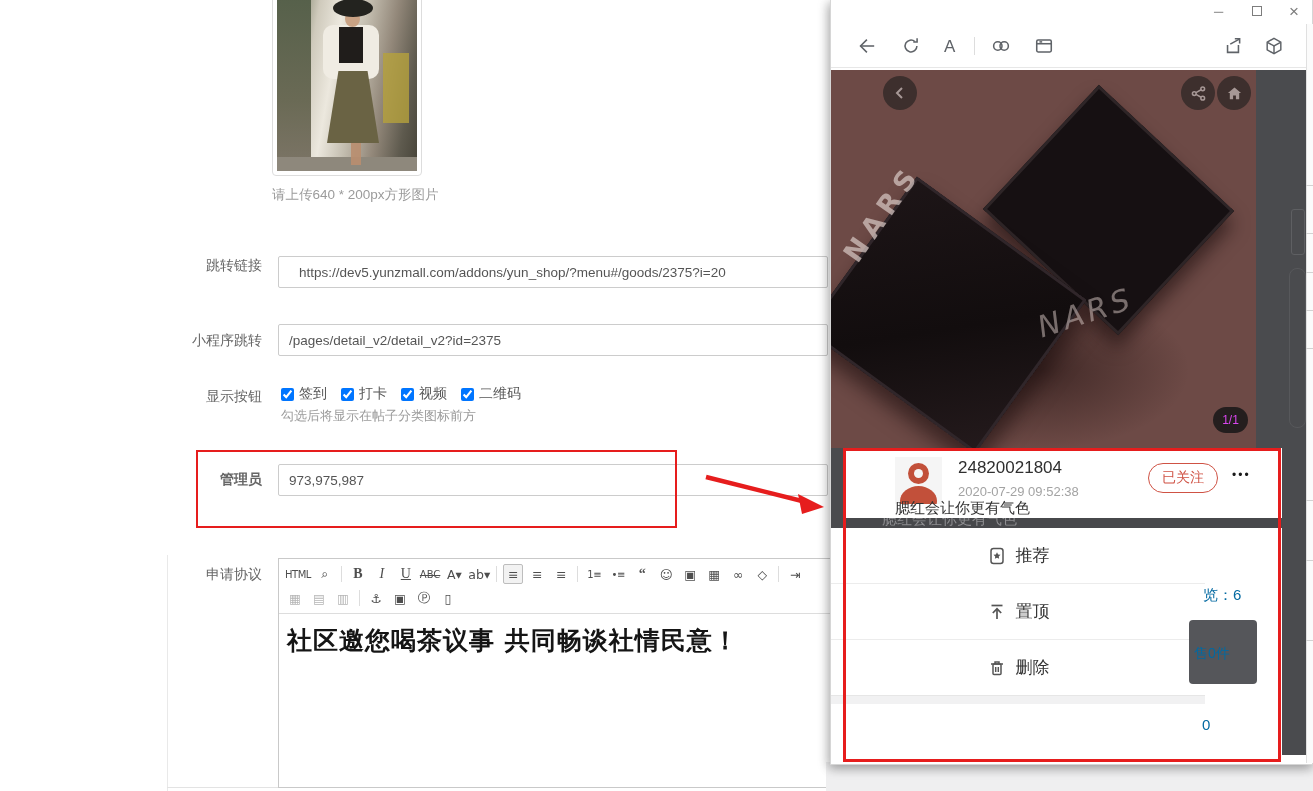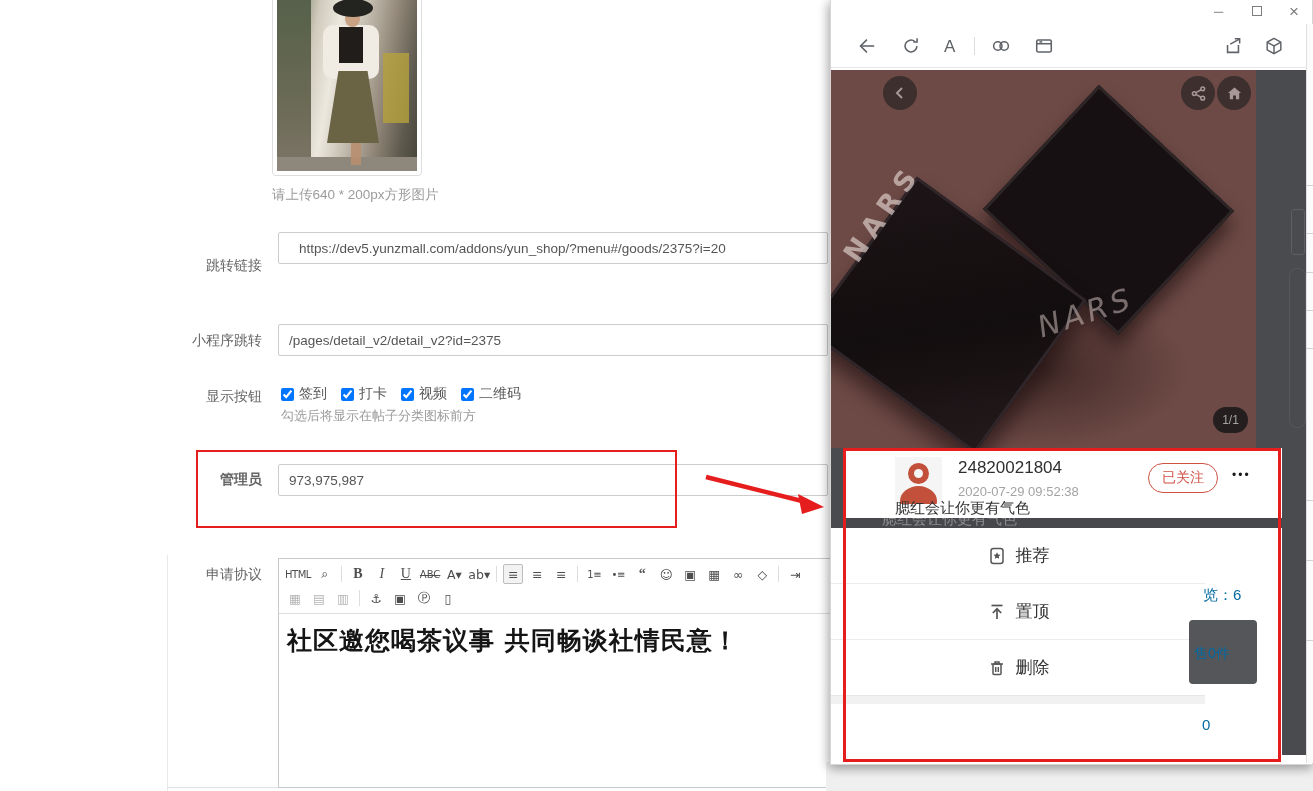--- a/index.html
+++ b/index.html
@@ -95,21 +95,21 @@
       <div class="top"></div>
       <div class="skirt"></div>
       <div class="legs"></div>
       <div class="face"></div>
       <div class="hat"></div>
     </div>
   </div>
   <div class="abs helper" style="left:272px; top:186px; font-size:13.5px;">请上传640 * 200px方形图片</div>
 
   <div class="abs form-label" style="left:152px; top:257px;">跳转链接</div>
-  <input class="abs txt-input" style="left: 278px; top: 232px; padding-left: 20px;" value="https://dev5.yunzmall.com/addons/yun_shop/?menu#/goods/2375?i=20">
+  <input class="abs txt-input" style="left: 278px; top: 256px; padding-left: 20px;" value="https://dev5.yunzmall.com/addons/yun_shop/?menu#/goods/2375?i=20">
 
   <div class="abs form-label" style="left:152px; top:332px;">小程序跳转</div>
   <input class="abs txt-input" style="left: 278px; top: 324px;" value="/pages/detail_v2/detail_v2?id=2375">
 
   <div class="abs form-label" style="left:152px; top:388px;">显示按钮</div>
   <div class="abs" style="left:281px; top:385px; display:flex; align-items:center;">
     <input type="checkbox" checked="" style="">
     <span class="cb-label">签到</span>
     <input type="checkbox" checked="" style="">
     <span class="cb-label">打卡</span>
@@ -243,21 +243,21 @@
           <path d="M5.3 7 L10.7 4"></path>
             <path d="M5.3 9 L10.7 12"></path>
           </svg>
       </div>
       <div class="circle-btn" style="left:386px; top:6px;">
         <svg width="15" height="15" viewBox="0 0 16 16" fill="#a79896">
             <path d="M8 1.5 L15 7.5 H13 V14 H9.5 V10 h-3 V14 H3 V7.5 H1 Z"></path>
           </svg>
       </div>
 
-      <div class="abs" style="left:382px; top:337px; width:35px; height:26px; background:#241e1e; border-radius:13px; color:#a3a3a3; font-size:12px; display:flex; align-items:center; justify-content:center;">1/1</div>
+      <div class="abs" style="left:382px; top:337px; width:35px; height:26px; background:#241e1e; border-radius:13px; color:#d946ef; font-size:12px; display:flex; align-items:center; justify-content:center;">1/1</div>
     </div>
 
     <div class="abs dim" style="left:425px; top:70px; width:50px; height:378px;"></div>
     <div class="abs dim" style="left:0; top:448px; width:13px; height:80px;"></div>
     <div class="abs dim" style="left:451px; top:448px; width:24px; height:307px;"></div>
     <div class="abs" style="left:460px; top:209px; width:14px; height:46px; border:1px solid #5e5f62; border-radius:3px;"></div>
     <div class="abs" style="left:458px; top:268px; width:17px; height:160px; border:1px solid #57585b; border-radius:8px;"></div>
 
     <div class="abs" style="left:13px; top:448px; width:438px; height:70px; background:#fff; overflow:hidden;">
       <div class="abs" style="left:51px; top:9px; width:47px; height:47px; background:#f5f5f5; overflow:hidden;">

